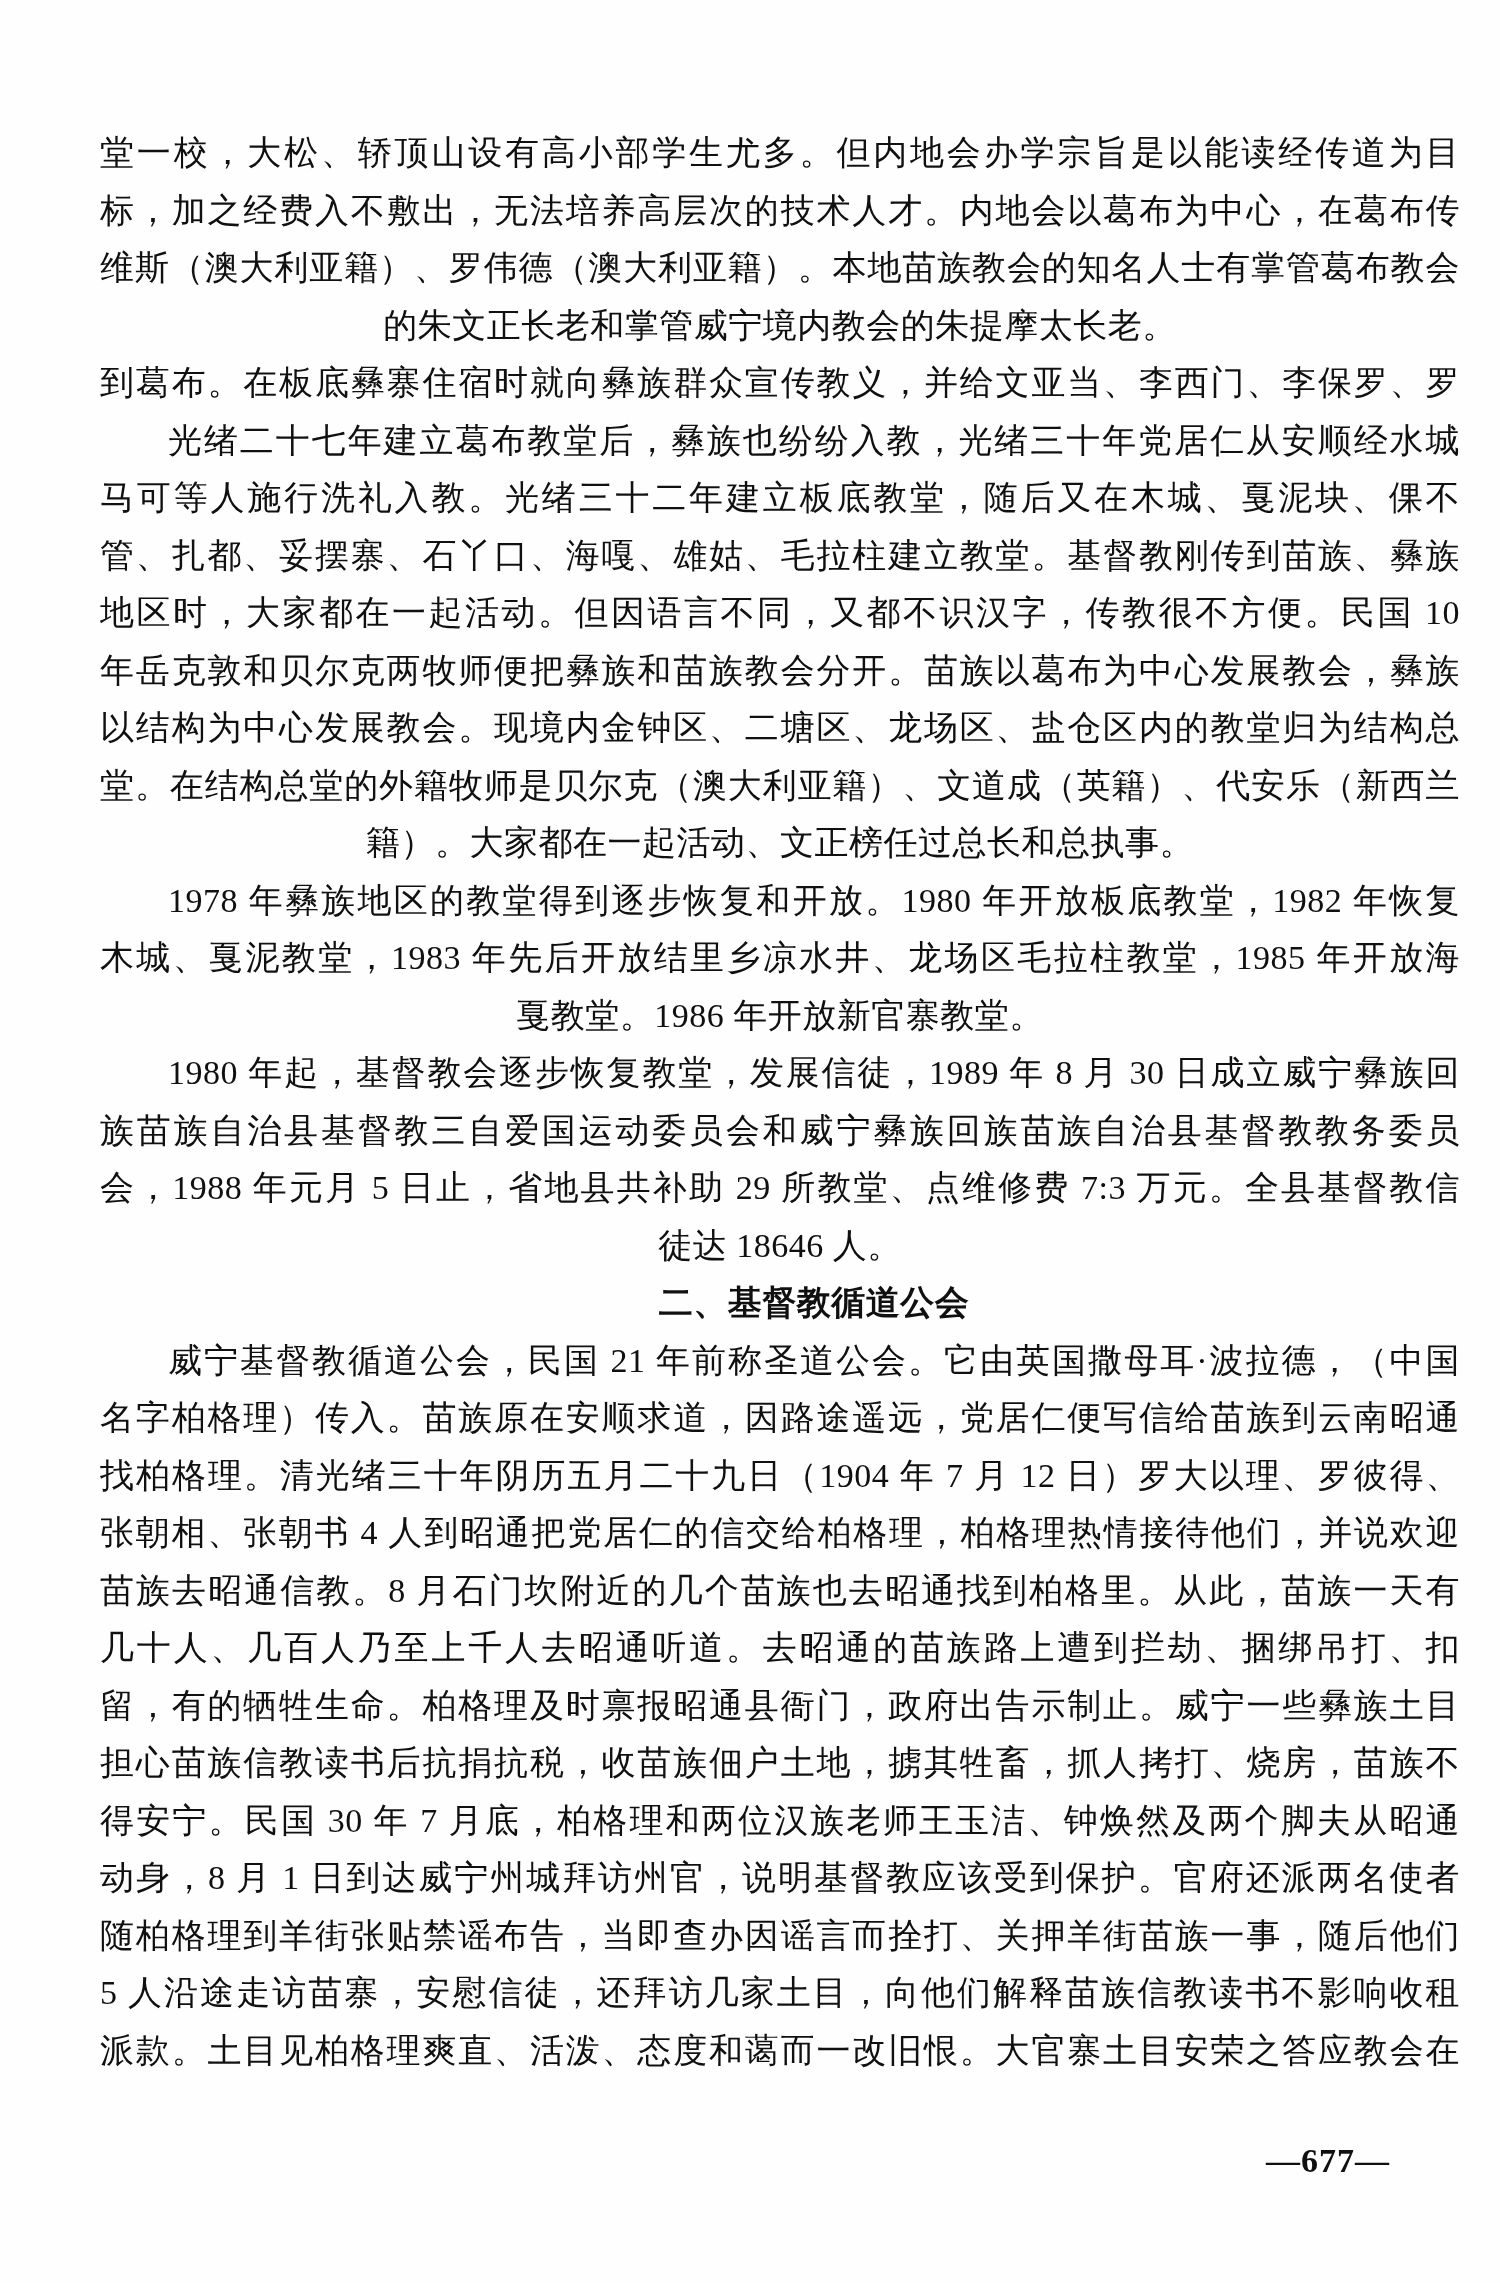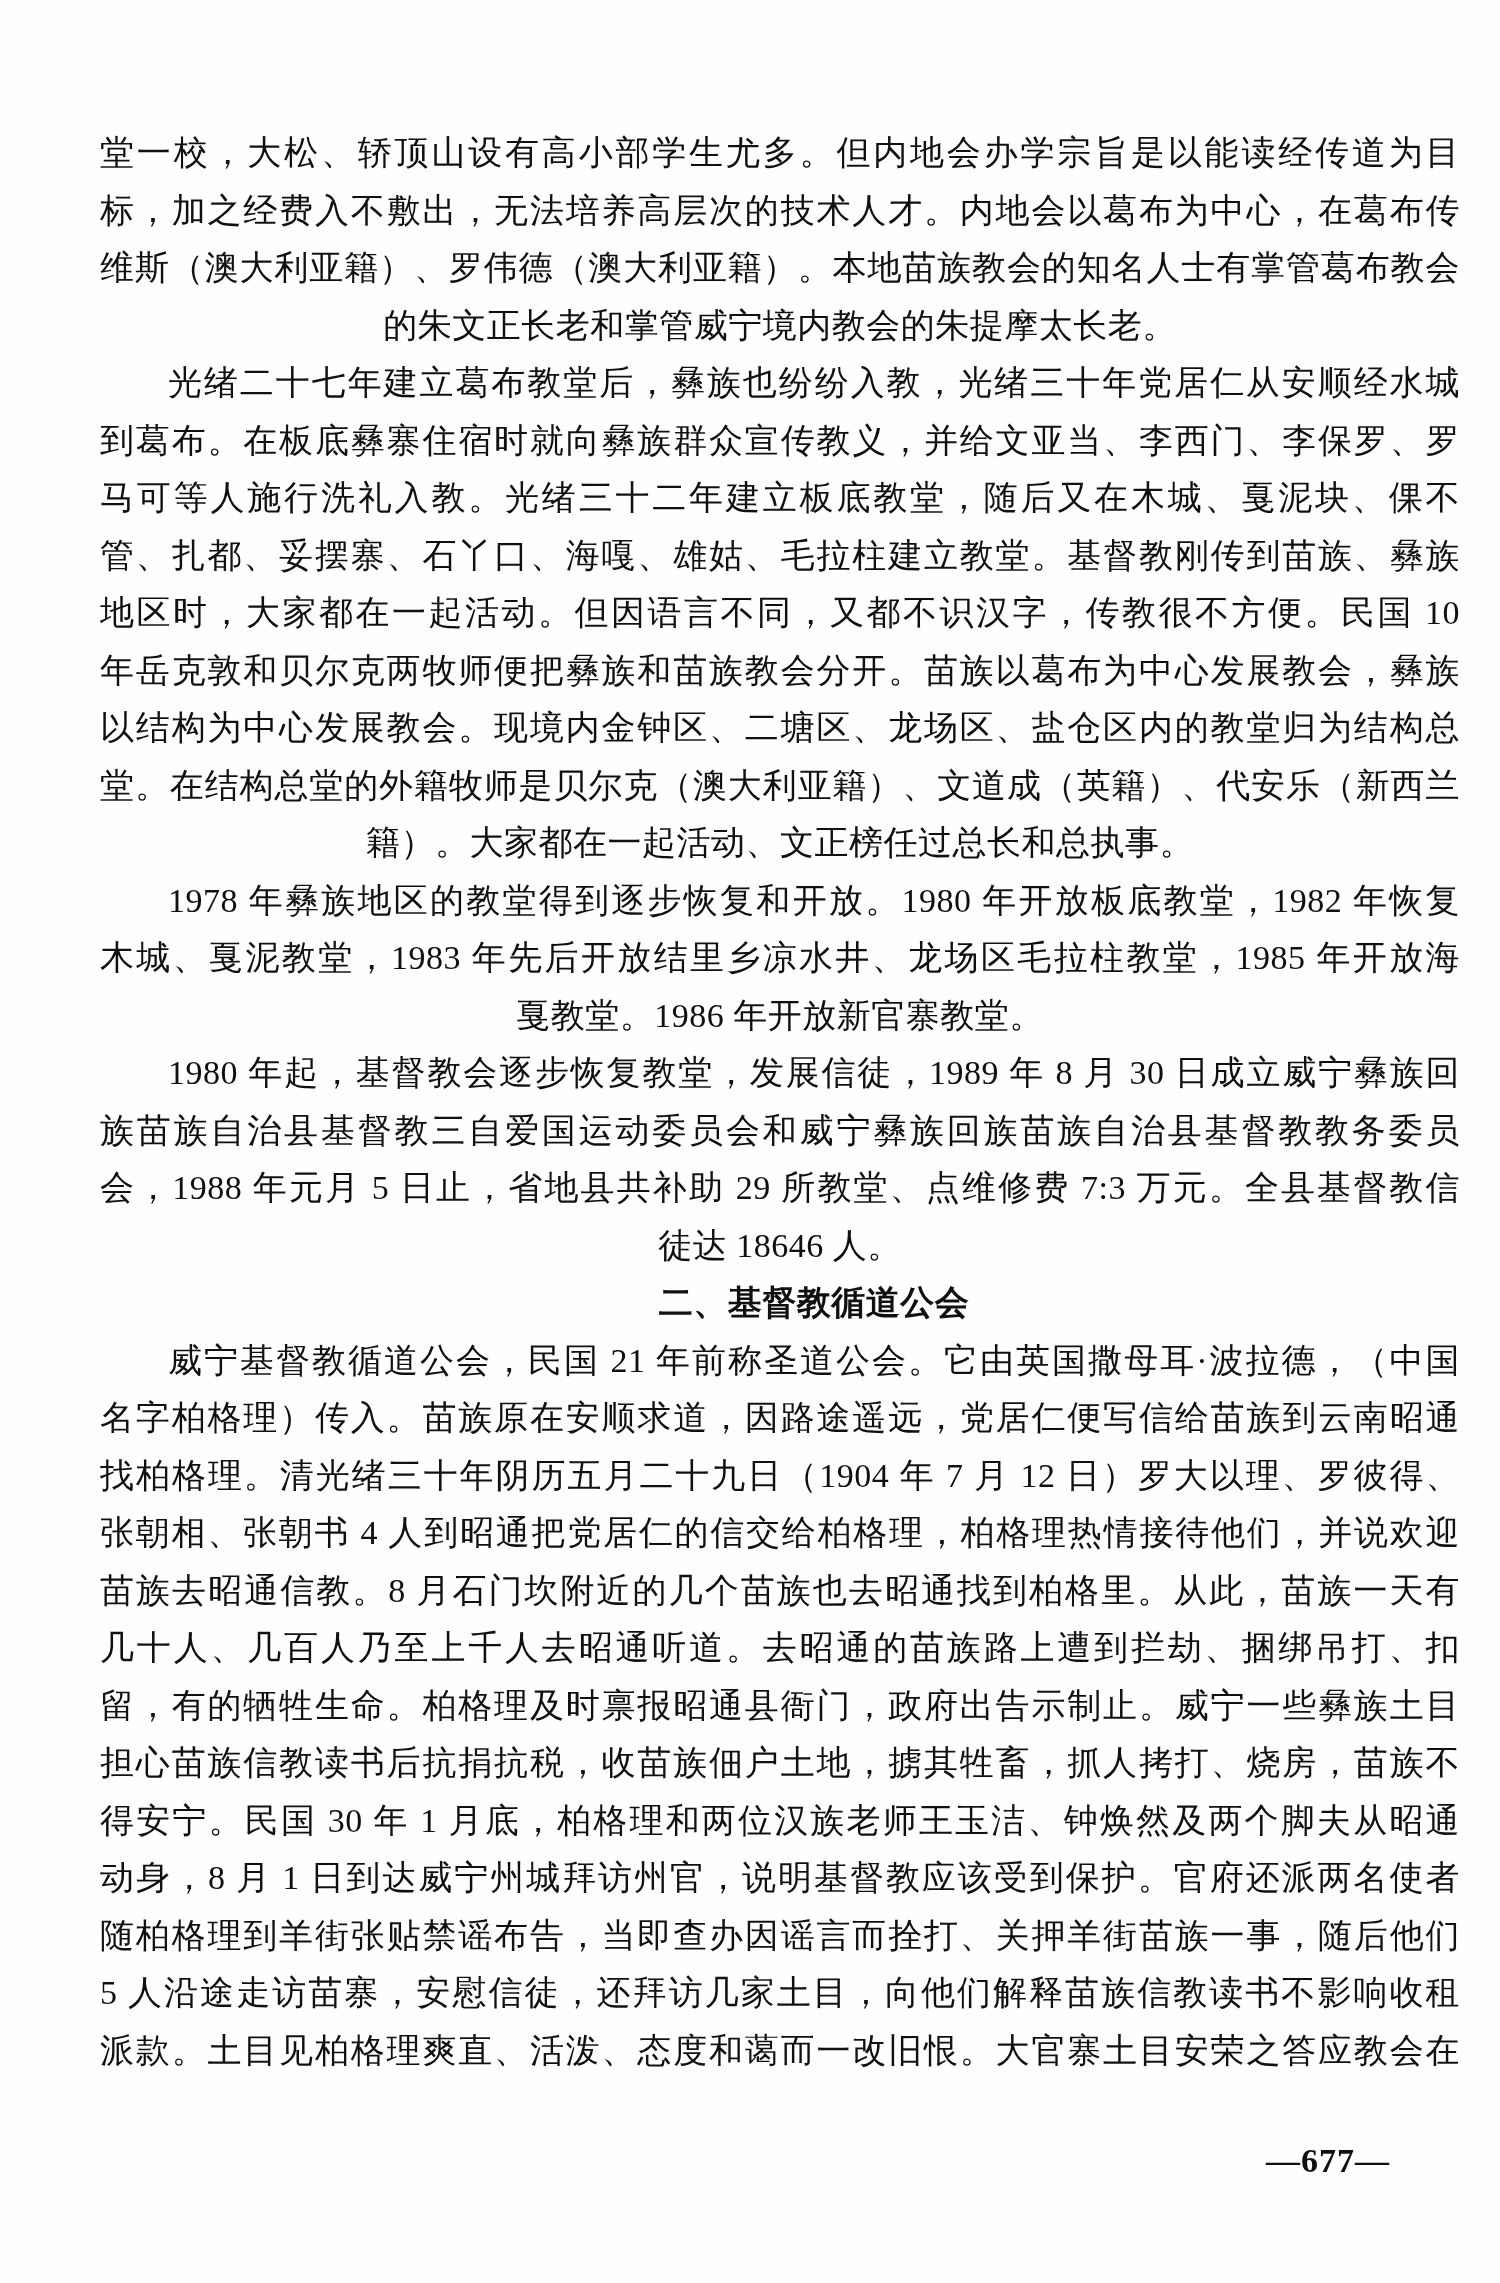--- a/index.html
+++ b/index.html
@@ -54,22 +54,22 @@
 </style>
 </head>
 <body>
 
 <div class="sheet">
   <div class="text-body" id="lines">
       <div class="line">堂一校，大松、轿顶山设有高小部学生尤多。但内地会办学宗旨是以能读经传道为目</div>
       <div class="line">标，加之经费入不敷出，无法培养高层次的技术人才。内地会以葛布为中心，在葛布传</div>
       <div class="line">维斯（澳大利亚籍）、罗伟德（澳大利亚籍）。本地苗族教会的知名人士有掌管葛布教会</div>
       <div class="line nojustify">的朱文正长老和掌管威宁境内教会的朱提摩太长老。</div>
+      <div class="line">到葛布。在板底彝寨住宿时就向彝族群众宣传教义，并给文亚当、李西门、李保罗、罗</div>
       <div class="line indent">光绪二十七年建立葛布教堂后，彝族也纷纷入教，光绪三十年党居仁从安顺经水城</div>
-      <div class="line">到葛布。在板底彝寨住宿时就向彝族群众宣传教义，并给文亚当、李西门、李保罗、罗</div>
       <div class="line">马可等人施行洗礼入教。光绪三十二年建立板底教堂，随后又在木城、戛泥块、倮不</div>
       <div class="line">管、扎都、妥摆寨、石丫口、海嘎、雄姑、毛拉柱建立教堂。基督教刚传到苗族、彝族</div>
       <div class="line">地区时，大家都在一起活动。但因语言不同，又都不识汉字，传教很不方便。民国 10</div>
       <div class="line">年岳克敦和贝尔克两牧师便把彝族和苗族教会分开。苗族以葛布为中心发展教会，彝族</div>
       <div class="line">以结构为中心发展教会。现境内金钟区、二塘区、龙场区、盐仓区内的教堂归为结构总</div>
       <div class="line">堂。在结构总堂的外籍牧师是贝尔克（澳大利亚籍）、文道成（英籍）、代安乐（新西兰</div>
       <div class="line nojustify">籍）。大家都在一起活动、文正榜任过总长和总执事。</div>
       <div class="line indent">1978 年彝族地区的教堂得到逐步恢复和开放。1980 年开放板底教堂，1982 年恢复</div>
       <div class="line">木城、戛泥教堂，1983 年先后开放结里乡凉水井、龙场区毛拉柱教堂，1985 年开放海</div>
       <div class="line nojustify">戛教堂。1986 年开放新官寨教堂。</div>
@@ -79,20 +79,20 @@
       <div class="line nojustify">徒达 18646 人。</div>
       <div class="line indent bold nojustify">二、基督教循道公会</div>
       <div class="line indent">威宁基督教循道公会，民国 21 年前称圣道公会。它由英国撒母耳·波拉德，（中国</div>
       <div class="line">名字柏格理）传入。苗族原在安顺求道，因路途遥远，党居仁便写信给苗族到云南昭通</div>
       <div class="line">找柏格理。清光绪三十年阴历五月二十九日（1904 年 7 月 12 日）罗大以理、罗彼得、</div>
       <div class="line">张朝相、张朝书 4 人到昭通把党居仁的信交给柏格理，柏格理热情接待他们，并说欢迎</div>
       <div class="line">苗族去昭通信教。8 月石门坎附近的几个苗族也去昭通找到柏格里。从此，苗族一天有</div>
       <div class="line">几十人、几百人乃至上千人去昭通听道。去昭通的苗族路上遭到拦劫、捆绑吊打、扣</div>
       <div class="line">留，有的牺牲生命。柏格理及时禀报昭通县衙门，政府出告示制止。威宁一些彝族土目</div>
       <div class="line">担心苗族信教读书后抗捐抗税，收苗族佃户土地，掳其牲畜，抓人拷打、烧房，苗族不</div>
-      <div class="line">得安宁。民国 30 年 1 月底，柏格理和两位汉族老师王玉洁、钟焕然及两个脚夫从昭通</div>
+      <div class="line">得安宁。民国 30 年 7 月底，柏格理和两位汉族老师王玉洁、钟焕然及两个脚夫从昭通</div>
       <div class="line">动身，8 月 1 日到达威宁州城拜访州官，说明基督教应该受到保护。官府还派两名使者</div>
       <div class="line">随柏格理到羊街张贴禁谣布告，当即查办因谣言而拴打、关押羊街苗族一事，随后他们</div>
       <div class="line">5 人沿途走访苗寨，安慰信徒，还拜访几家土目，向他们解释苗族信教读书不影响收租</div>
       <div class="line">派款。土目见柏格理爽直、活泼、态度和蔼而一改旧恨。大官寨土目安荣之答应教会在</div>
     </div>
   <div class="pagenum">—677—</div>
 </div>
 
 </body></html>

